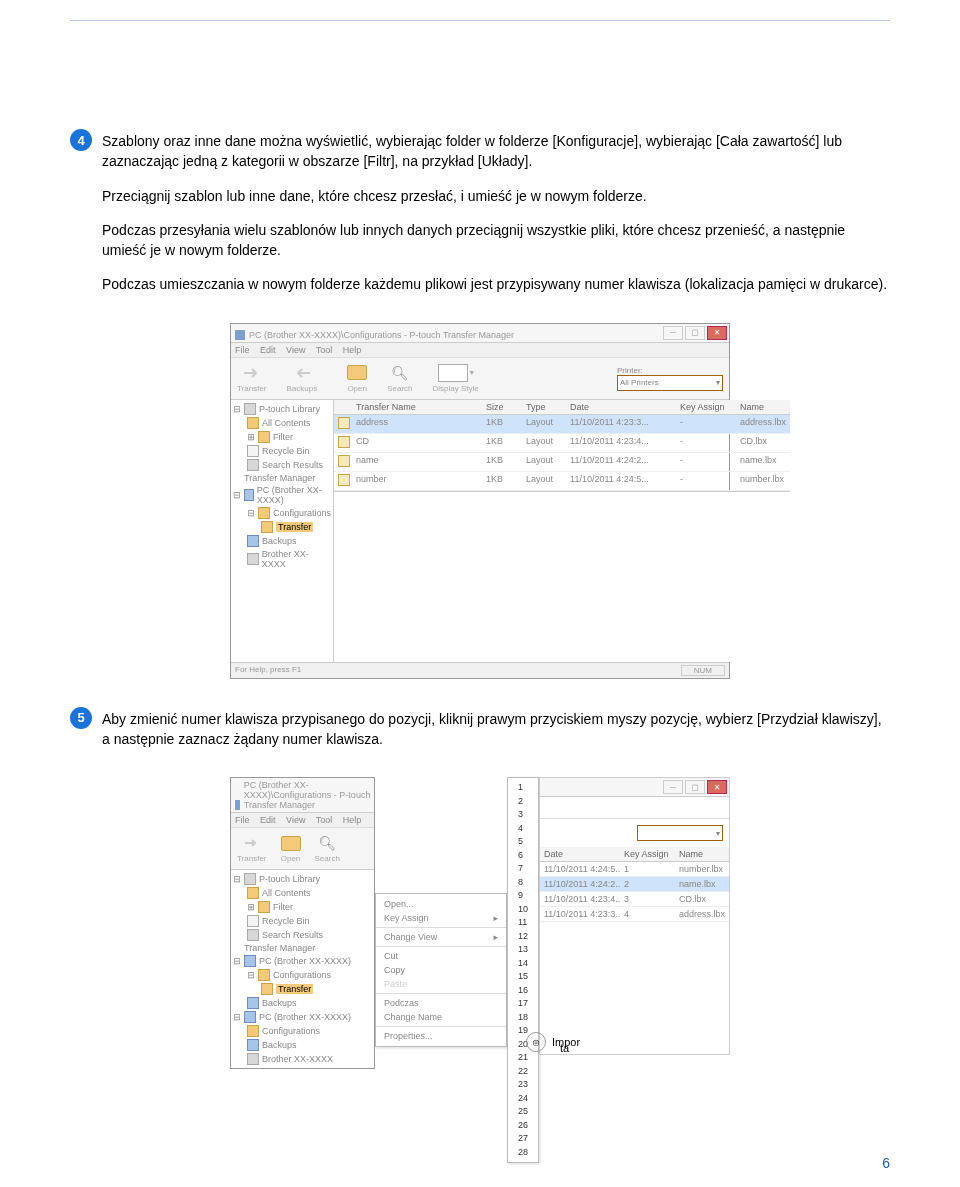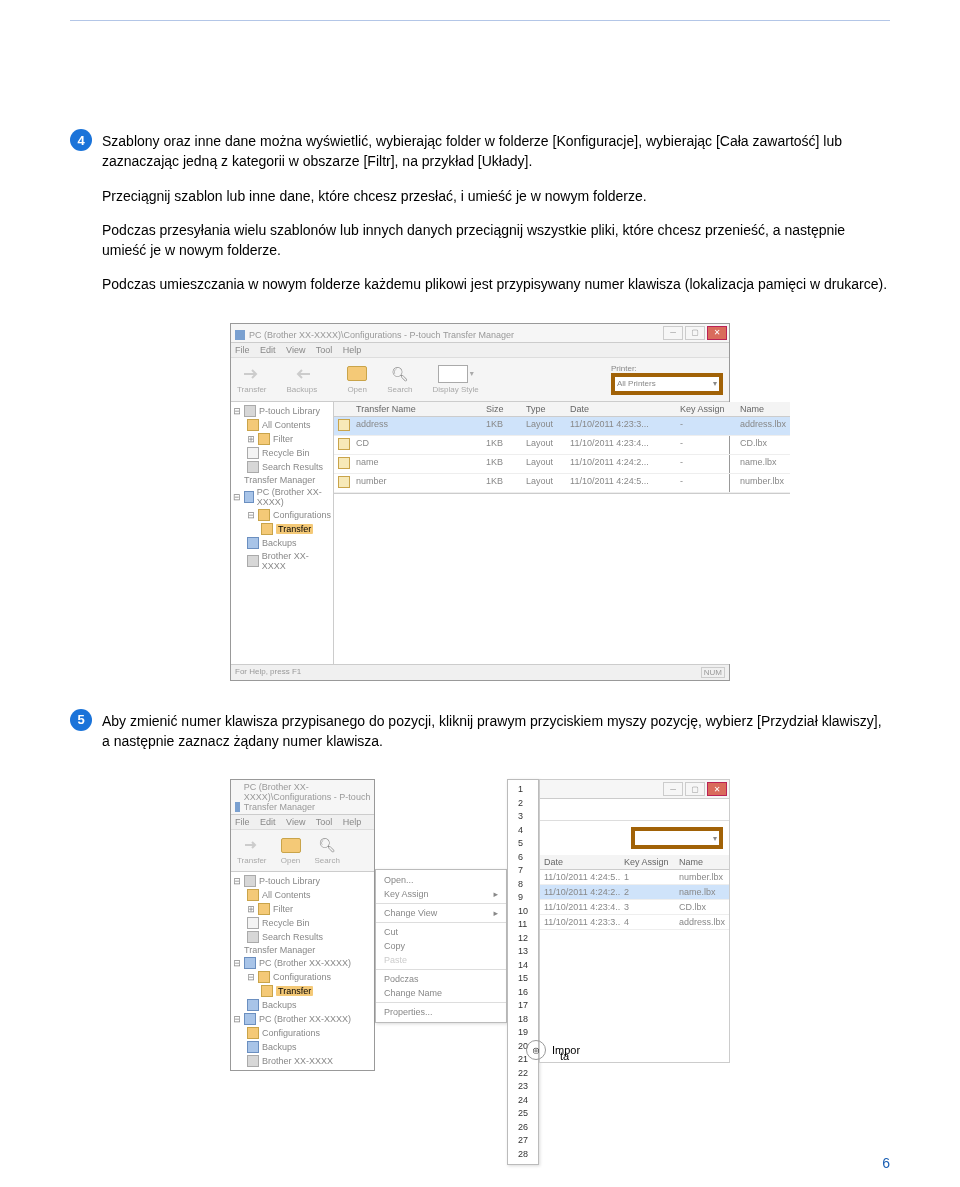--- a/index.html
+++ b/index.html
@@ -103,21 +103,21 @@
   .tool-item { display:flex; flex-direction:column; align-items:center; gap:2px; color:#aaa; font-size:8px;}
   .tool-ico { width:20px; height:18px; display:flex;align-items:center;justify-content:center; }
   .tool-ico.folder::before { content:""; width:18px; height:13px; background:#f4c977; border:1px solid #c9a44a; border-radius:2px; display:block;}
   .tool-ico.search { font-size:14px; color:#888;}
   .tool-ico.display { width:28px; height:16px; background:#fff; border:1px solid #aaa;}
   .printer-box {
     margin-left:auto;
     display:flex; flex-direction:column; font-size:8px; color:#888;
   }
   .printer-select {
-    border:4px solid #a16207; background:#fff; width:100px; height:14px; font-size:8px; padding:0 2px;
+    border:1px solid #a16207; background:#fff; width:100px; height:14px; font-size:8px; padding:0 2px;
     display:flex; align-items:center; justify-content:space-between;
   }
   .body-split {
     display:flex;
     background:#fff;
   }
   .tree {
     width:150px;
     border-right:1px solid #ccc;
     padding:2px;
@@ -163,34 +163,35 @@
     background:#fff;
   }
   .statusbar {
     border-top:1px solid #ccc;
     padding:2px 4px;
     font-size:8px;
     color:#999;
     display:flex;
     justify-content:space-between;
   }
-  .statusbar .sr { border:1px solid #ccc; padding:0 2px;}
+  .statusbar .sr { border:1px solid #ccc; padding:0 12px;}
   
   .s2-wrap {
     display:flex;
     align-items:flex-start;
   }
   .ctx-menu {
     background:#fff;
     border:1px solid #bbb;
     font-size:9px;
     color:#888;
     width:130px;
     box-shadow:1px 1px 3px rgba(0,0,0,0.15);
     padding:3px 0;
+    margin-top:26px;
   }
   .ctx-item {
     padding:2px 8px;
     display:flex;
     justify-content:space-between;
     align-items:center;
   }
   .ctx-sep {
     border-top:1px solid #ddd;
     margin:2px 0;

